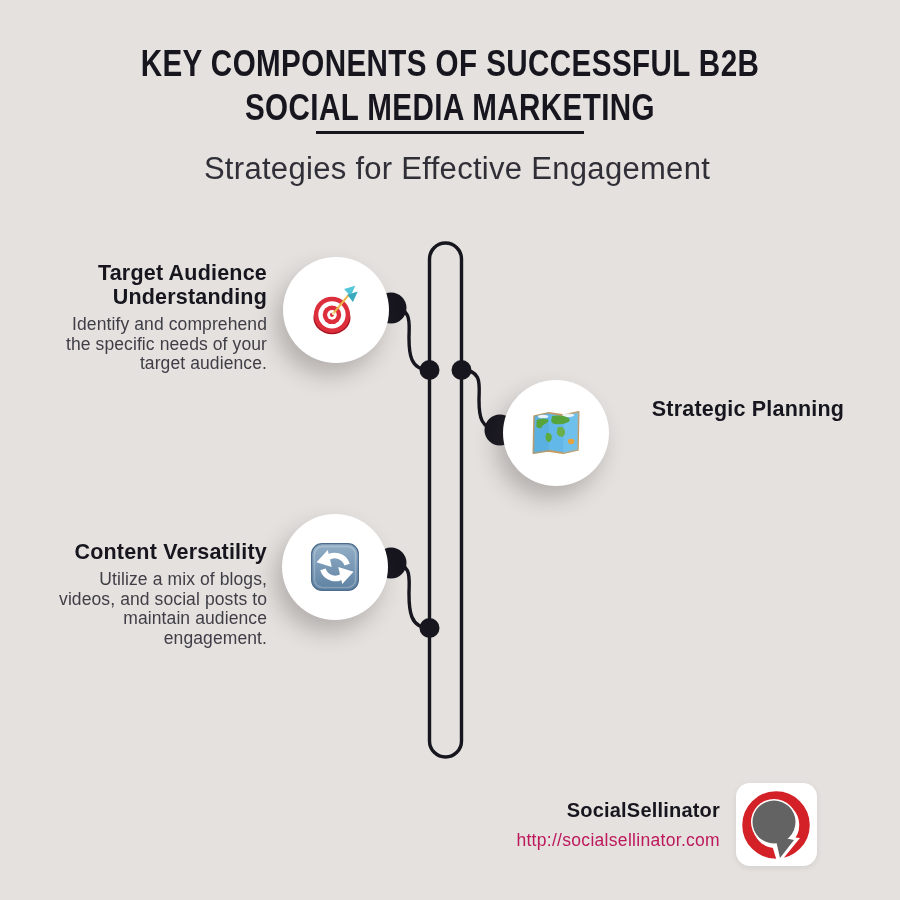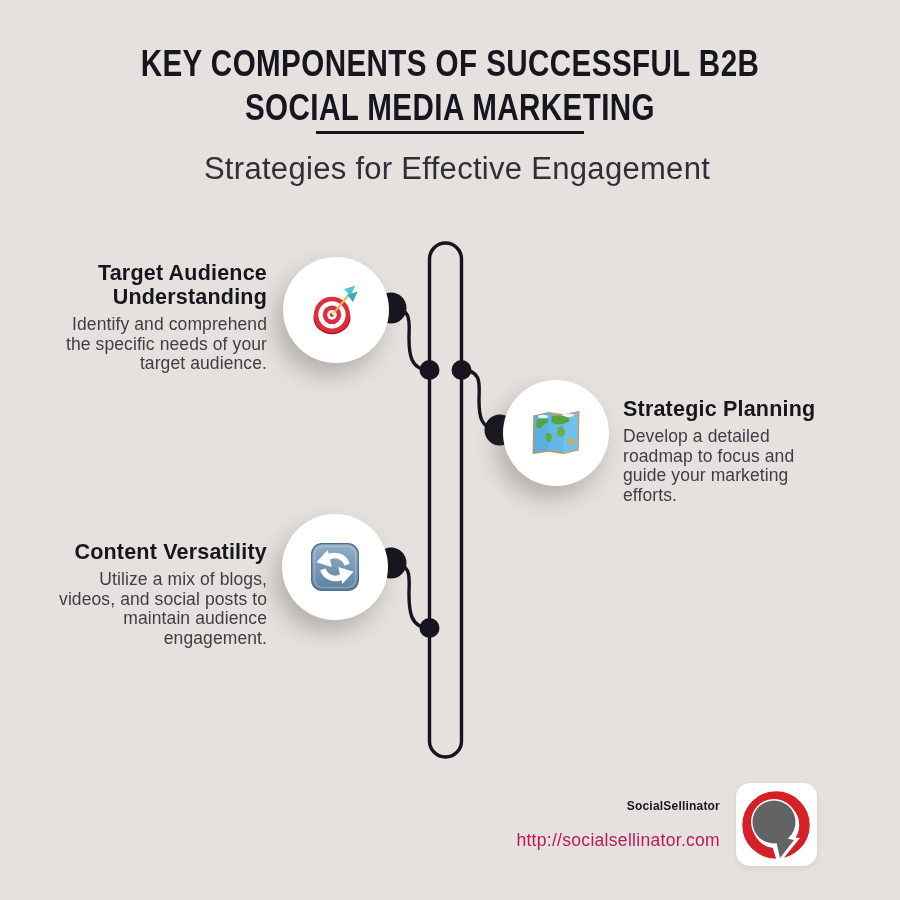--- a/index.html
+++ b/index.html
@@ -63,29 +63,29 @@
   .item-text{position:absolute;}
   .item-text h3{
     font-size:21.5px;font-weight:bold;color:var(--ink);
     line-height:24px;white-space:pre-line;letter-spacing:.2px;
   }
   .item-text p{
     font-size:17.5px;color:var(--body);line-height:19.5px;
     margin-top:6px;white-space:pre-line;letter-spacing:.1px;
   }
   .item-text.align-right{text-align:right;}
-  .item-text.align-left{text-align:left;}
+  .item-text.align-left{text-align:center;}
   .item-text.t1{right:633px;top:261px;width:300px;}
   .item-text.t2{left:623px;top:397px;width:250px;}
   .item-text.t3{right:633px;top:540px;width:310px;}
 
   
   .brand-name{
     position:absolute;right:180px;top:799px;
-    font-size:12px;font-weight:bold;color:var(--ink);
+    font-size:20px;font-weight:bold;color:var(--ink);
     letter-spacing:.2px;
   }
   .brand-url{
     position:absolute;right:180px;top:830px;
     font-size:17.5px;color:#be185d;letter-spacing:.3px;
     text-decoration:none;cursor:pointer;
   }
   .logo-box{
     position:absolute;left:736px;top:783px;width:81px;height:83px;
     background:#ffffff;border-radius:14px;
@@ -150,24 +150,20 @@
       <ellipse cx="51" cy="14" rx="7.5" ry="2.2" fill="#eef7fb" opacity="0.95"></ellipse>
       <path d="M12 20 q7 -3.5 13 -1 q3.5 2 -1 5 q-5 2 -7 6 q-3.5 1 -5.5 -2 z" fill="#57a33c"></path>
       <path d="M31 15 q10 -2 18 1 q6 2 3 6 q-8 4 -14 3 q-7 0 -8 -4 z" fill="#57a33c"></path>
       <path d="M24 36 q5.5 -1 6.5 3 q1 5.5 -3 8.5 q-4.5 -1 -4.5 -6.5 z" fill="#5cab3e"></path>
       <path d="M38 29 q6.5 -2 8.5 2.5 q2 5.5 -2 9 q-5.5 1 -7.5 -4.5 z" fill="#6ab04a"></path>
       <path d="M51 44 q5.5 -2 7.5 1 q1 4 -3 5 q-5.5 0 -4.5 -6 z" fill="#e8a33d"></path>
     </svg>
   </div>
   <div class="item-text align-left t2">
     <h3>Strategic Planning</h3>
-    <p>Develop a detailed
-roadmap to focus and
-guide your marketing
-efforts.</p>
   </div>
 
   <div class="icon-circle c3">
     <svg viewBox="0 0 72 72">
       <defs>
         <linearGradient id="rg" x1="0" y1="0" x2="0" y2="1">
           <stop offset="0" stop-color="#93afc7"></stop>
           <stop offset="1" stop-color="#5e81a2"></stop>
         </linearGradient>
       </defs>

